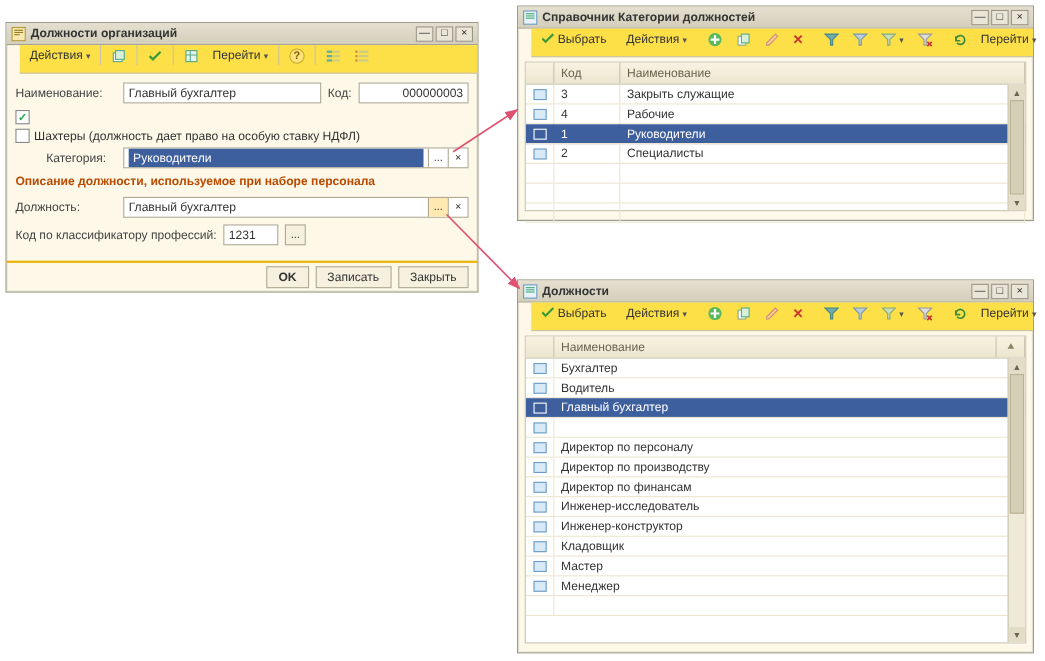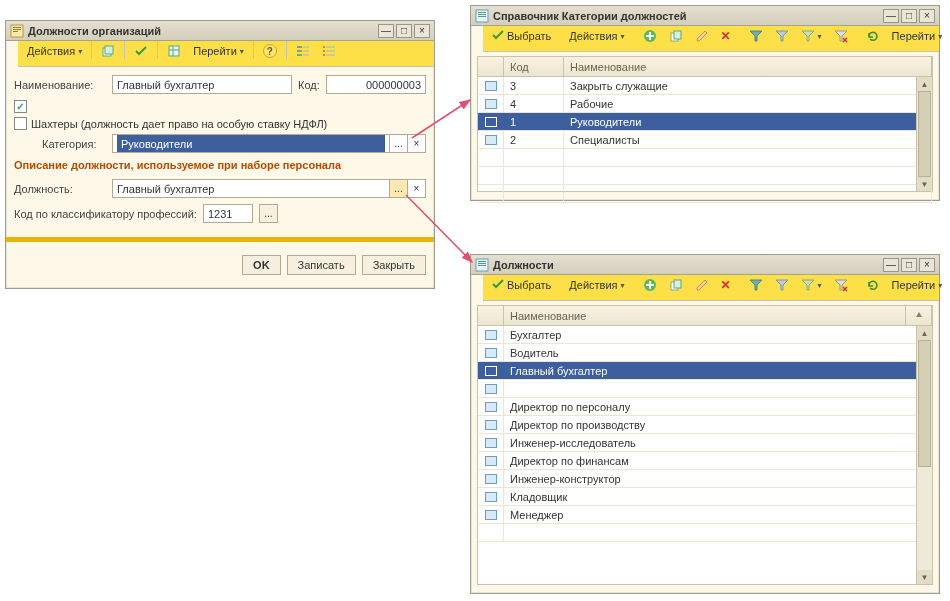--- a/index.html
+++ b/index.html
@@ -67,21 +67,21 @@
   .chk { display:flex; align-items:center; gap:4px; margin-bottom:4px;}
   .chk .box { width:13px; height:13px; border:1px solid #888; background:#fff; display:inline-flex; align-items:center; justify-content:center; font-size:10px; color:#2a5; font-weight:bold;}
   .section-red { color: #b94a00; font-weight: bold; margin: 6px 0 8px;}
   .combo {
     display:flex; border:1px solid #b0aa93; height:19px; background:#fff;
   }
   .combo .val { flex:1; padding:0 4px; display:flex; align-items:center; overflow:hidden;}
   .combo .selected { background:#3e5f9e; color:#fff; width:100%; height:100%; display:flex; align-items:center; padding:0 4px;}
   .combo .btn { width:18px; border-left:1px solid #b0aa93; display:flex; align-items:center; justify-content:center; font-size:10px;}
   .cbtn { border:1px solid #b0aa93; background:#f6f1df; height:19px; width:19px; display:inline-flex; align-items:center; justify-content:center; font-size:10px;}
-  .btn-row { display:flex; justify-content:flex-end; gap:6px; padding: 13px 8px; border-top:5px solid #eab308;}
+  .btn-row { display:flex; justify-content:flex-end; gap:6px; padding: 3px 8px; border-top:2px solid #eab308;}
   .btn-row .b { padding: 3px 10px; border:1px solid #b0aa93; background:#f6f1df;}
   .btn-row .b.ok { font-weight:bold;}
   .table-wrap { border:1px solid #c9c3ad; margin:4px 6px 8px; background:#fff; position:relative;}
   .thead { display:flex; background: linear-gradient(#f8f3e1,#ece6d0); border-bottom:1px solid #c9c3ad; height:20px;}
   .th { border-right:1px solid #c9c3ad; padding:0 6px; display:flex; align-items:center; color:#6a644e;}
   .th.narrow { width:26px; padding:0;}
   .tbody { overflow:hidden; }
   .tr { display:flex; height:18px; border-bottom:1px solid #ece6d0;}
   .td { border-right:1px solid #ece6d0; padding:0 6px; display:flex; align-items:center;}
   .td.narrow { width:26px; padding:0; justify-content:center;}
@@ -533,39 +533,45 @@
         <div class="tr">
           <span class="td narrow">
             <span class="row-ico"></span>
           </span>
           <span class="td" style="flex:1;">Директор по производству</span>
         </div>
         <div class="tr">
           <span class="td narrow">
             <span class="row-ico"></span>
           </span>
+          <span class="td" style="flex:1;">Директор по финансам</span>
+        </div>
+        <div class="tr">
+          <span class="td narrow">
+            <span class="row-ico"></span>
+          </span>
           <span class="td" style="flex:1;">Инженер-исследователь</span>
         </div>
         <div class="tr">
           <span class="td narrow">
             <span class="row-ico"></span>
           </span>
-          <span class="td" style="flex:1;">Директор по финансам</span>
-        </div>
-        <div class="tr">
-          <span class="td narrow">
-            <span class="row-ico"></span>
-          </span>
           <span class="td" style="flex:1;">Инженер-конструктор</span>
         </div>
         <div class="tr">
           <span class="td narrow">
             <span class="row-ico"></span>
           </span>
           <span class="td" style="flex:1;">Кладовщик</span>
+        </div>
+        <div class="tr">
+          <span class="td narrow">
+            <span class="row-ico"></span>
+          </span>
+          <span class="td" style="flex:1;">Мастер</span>
         </div>
         <div class="tr">
           <span class="td narrow">
             <span class="row-ico"></span>
           </span>
           <span class="td" style="flex:1;">Менеджер</span>
         </div>
         <div class="empty-cell">
           <span class="c" style="width:26px;"></span>
           <span class="c" style="flex:1;"></span>

